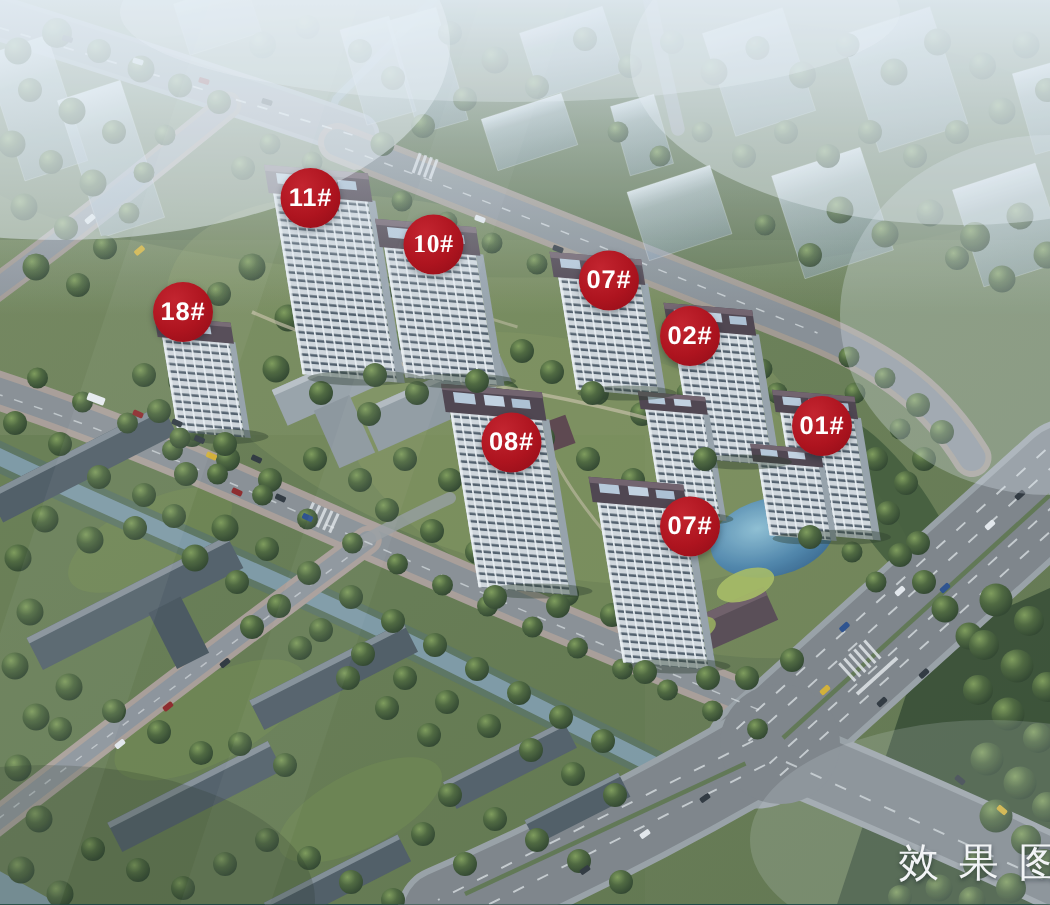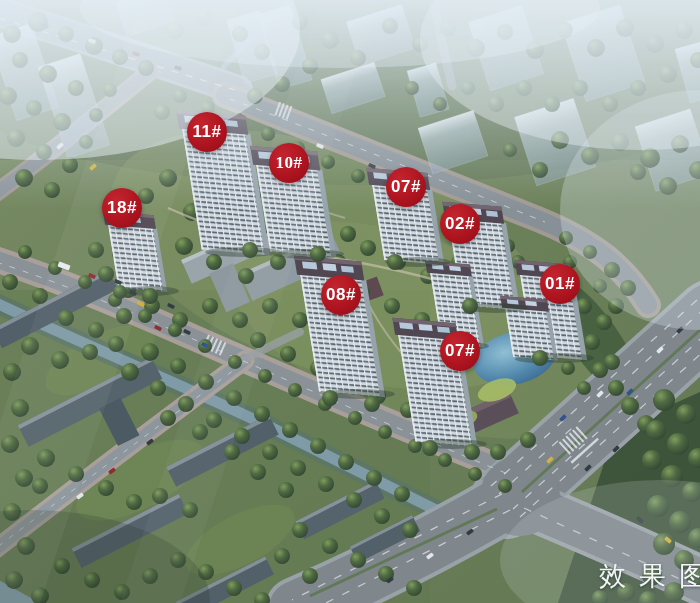--- a/index.html
+++ b/index.html
@@ -640,19 +640,19 @@
     <polygon points="320,0 380,0 180,603 120,603" fill="#ffffff" opacity="0.04"></polygon>
     <rect width="700" height="603" fill="#9fbdd6" opacity="0.08"></rect>
   </g>
 </svg>
 
 <div class="marker" style="left: 207px; top: 132px;">11#</div>
 <div class="marker" style="left: 289px; top: 163px; font-family: Liberation Serif, serif;">10#</div>
 <div class="marker" style="left: 122px; top: 208px;">18#</div>
 <div class="marker" style="left: 406px; top: 187px;">07#</div>
 <div class="marker" style="left: 460px; top: 224px;">02#</div>
-<div class="marker" style="left: 560px; top: 284px;">01#</div>
+<div class="marker" style="left: 548px; top: 284px;">01#</div>
 <div class="marker" style="left: 341px; top: 295px;">08#</div>
 <div class="marker" style="left: 460px; top: 351px;">07#</div>
 
 <div class="watermark">效果图</div>
 
 </div>
 
 </body></html>

